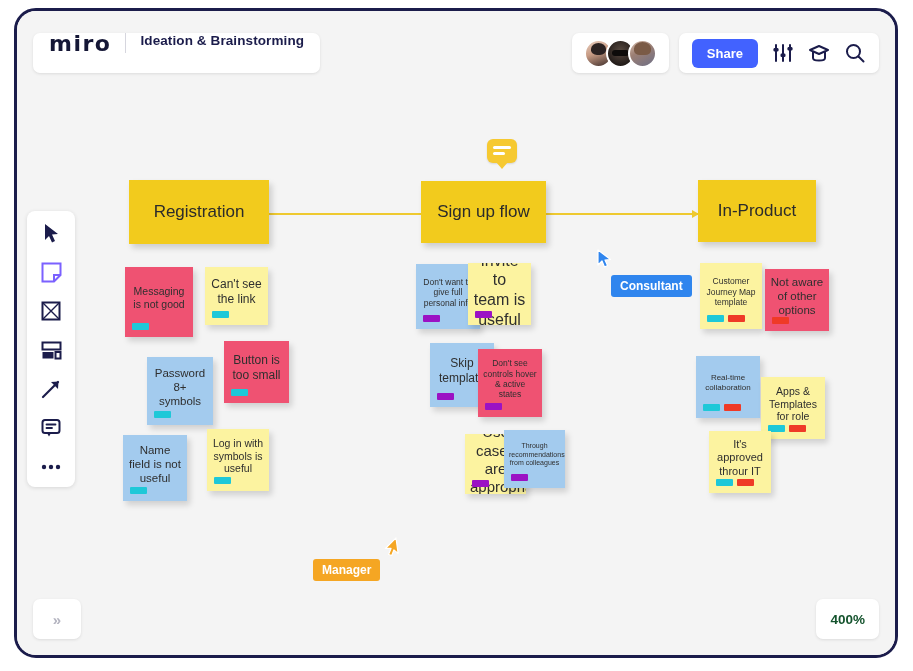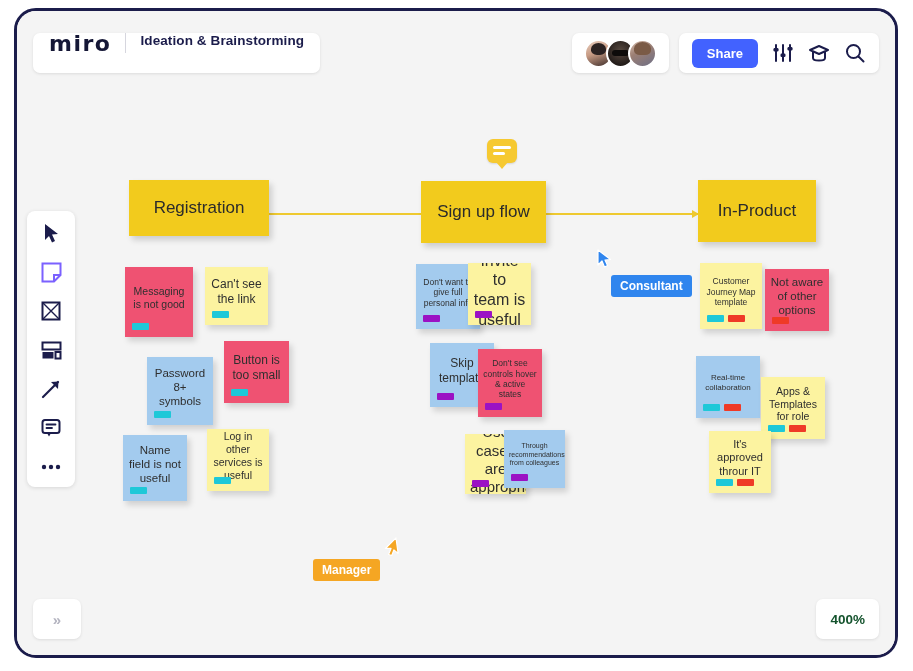--- a/index.html
+++ b/index.html
@@ -186,21 +186,21 @@
   .n-yellow{background:#fcf3a0;}
   .n-blue{background:#a3cbee;}
 </style>
 </head>
 <body>
 
 <div id="app">
   <div class="frame">
     <div class="canvas">
 
-      <div class="flowbox" style="left:112px;top:169px;width:140px;height:56px;">
+      <div class="flowbox" style="left:112px;top:169px;width:140px;height:64px;">
         <span>Registration</span>
       </div>
 
       <div class="arrow-line" style="left:252px;top:202px;width:158px;"></div>
       <div class="arrow-head" style="left:404px;top:199px;"></div>
 
       <div class="flowbox" style="left:404px;top:170px;width:125px;height:62px;">
         <span>Sign up flow</span>
       </div>
 
@@ -241,21 +241,21 @@
               <span class="tag" style="background: rgb(30, 200, 216);"></span>
             </div>
           </div>
           <div class="note n-blue" style="left: 106px; top: 424px; width: 64px; height: 66px; font-size: 11.5px; z-index: 14;">
             <span class="note-text">Name field is not useful</span>
             <div class="tags">
               <span class="tag" style="background: rgb(30, 200, 216);"></span>
             </div>
           </div>
           <div class="note n-yellow" style="left: 190px; top: 418px; width: 62px; height: 62px; font-size: 10.5px; z-index: 15;">
-            <span class="note-text">Log in other services is useful</span>
+            <span class="note-text">Log in with symbols is useful</span>
             <div class="tags">
               <span class="tag" style="background: rgb(30, 200, 216);"></span>
             </div>
           </div>
           <div class="note n-blue" style="left: 399px; top: 253px; width: 64px; height: 65px; font-size: 8.5px; z-index: 16;">
             <span class="note-text">Don't want to give full personal info</span>
             <div class="tags">
               <span class="tag" style="background: rgb(155, 18, 196);"></span>
             </div>
           </div>

